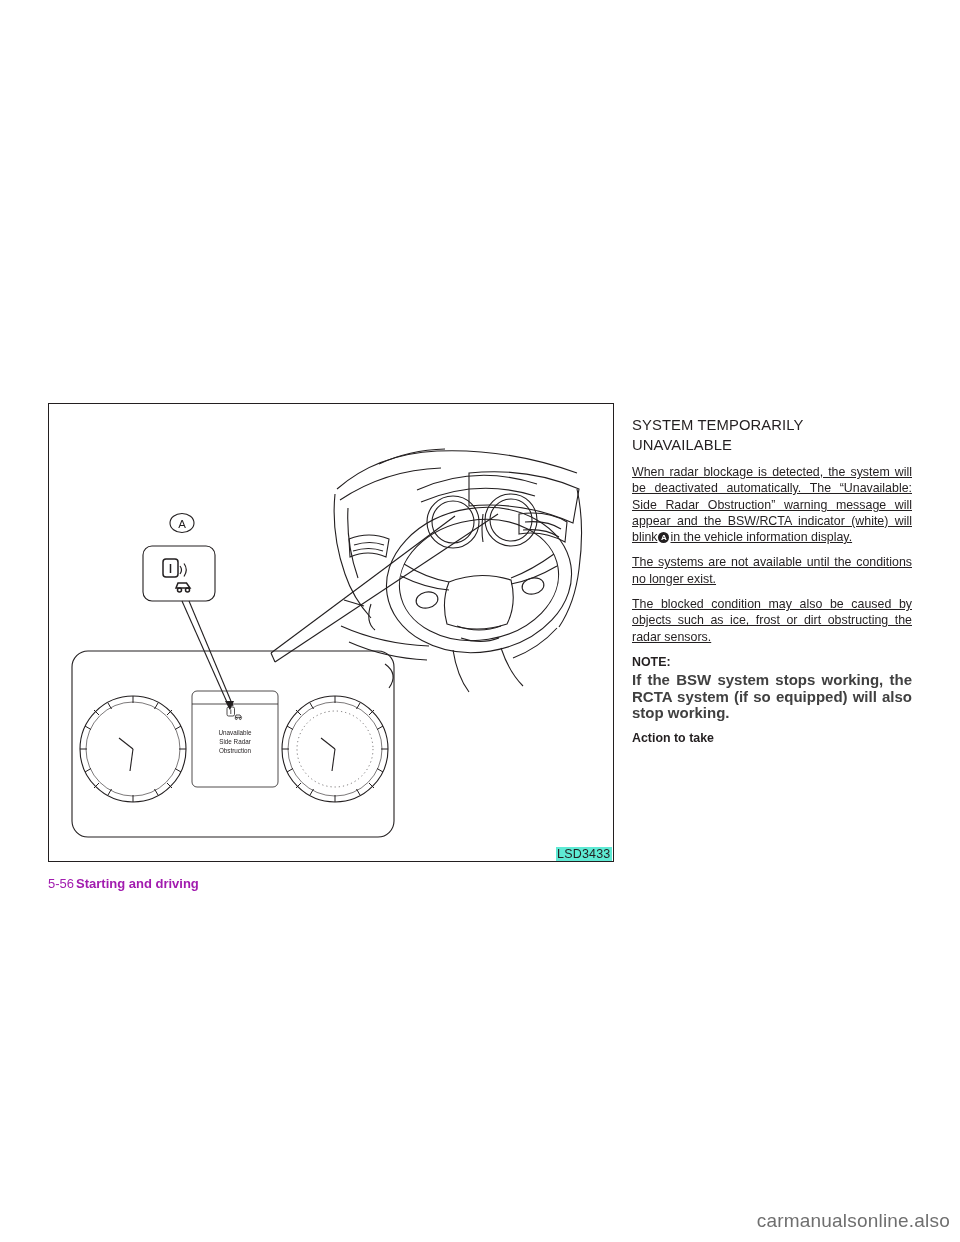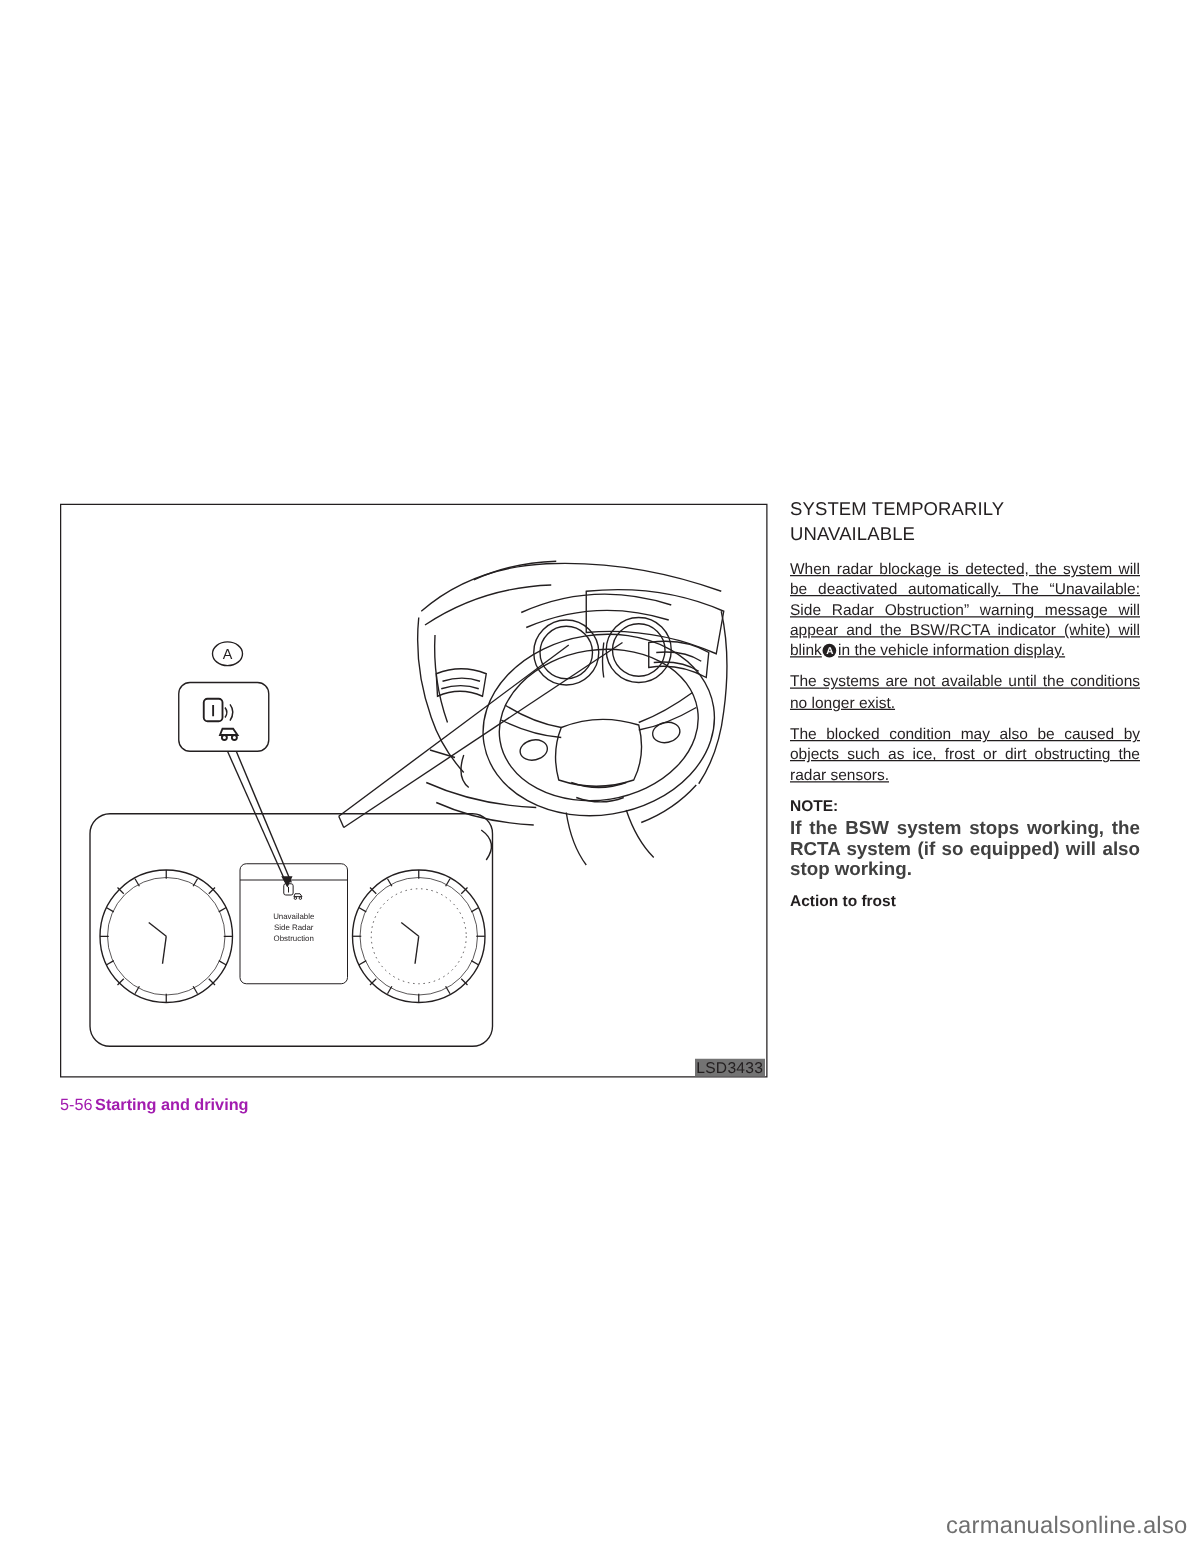--- a/index.html
+++ b/index.html
@@ -32,29 +32,29 @@
     left: 0;
     top: 0;
   }
   #figure-code {
     position: absolute;
     left: 556px;
     top: 847px;
     font-size: 12.5px;
     letter-spacing: 0.2px;
     color: #231f20;
-    background: #737373;
+    background: #5eead4;
     padding: 0 1px;
   }
 
   
   #text-column {
     position: absolute;
     left: 632px;
-    top: 398px;
+    top: 415px;
     width: 280px;
   }
   .head {
     font-size: 14.8px;
     line-height: 20px;
     color: #231f20;
     letter-spacing: 0.1px;
     margin: 0 0 9px 0;
     font-weight: 400;
   }
@@ -308,20 +308,20 @@
   <p class="para"><span>When radar blockage is detected, the system will be deactivated automatically. The “Unavailable: Side Radar Obstruction” warning message will appear and the BSW/RCTA indicator (white) will blink</span><span class="inline-a">A</span><span>in the vehicle information display.</span></p>
 
   <p class="para">The systems are not available until the conditions no longer exist.</p>
 
 
   <p class="para">The blocked condition may also be caused by objects such as ice, frost or dirt obstructing the radar sensors.</p>
 
   <div class="note-label">NOTE:</div>
   <p class="bold-para">If the BSW system stops working, the RCTA system (if so equipped) will also stop working.</p>
 
-  <div class="sub-head">Action to frost</div>
+  <div class="sub-head">Action to take</div>
 </div>
 
 <div id="footer">
   <span class="page-num">5-56</span><span class="section-title">Starting and driving</span>
 </div>
 
 <div id="watermark">carmanualsonline.also</div>
 
 </body></html>

